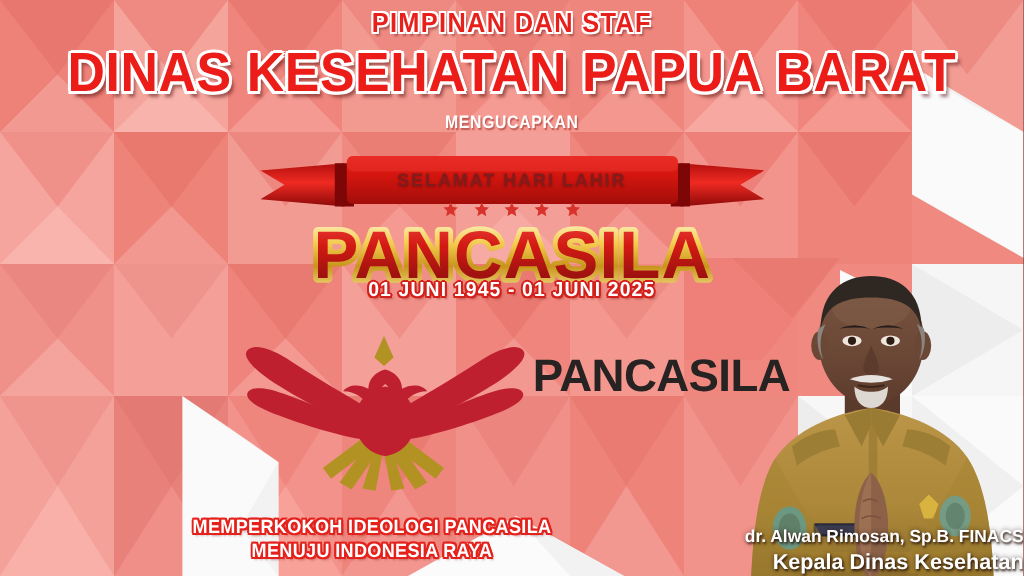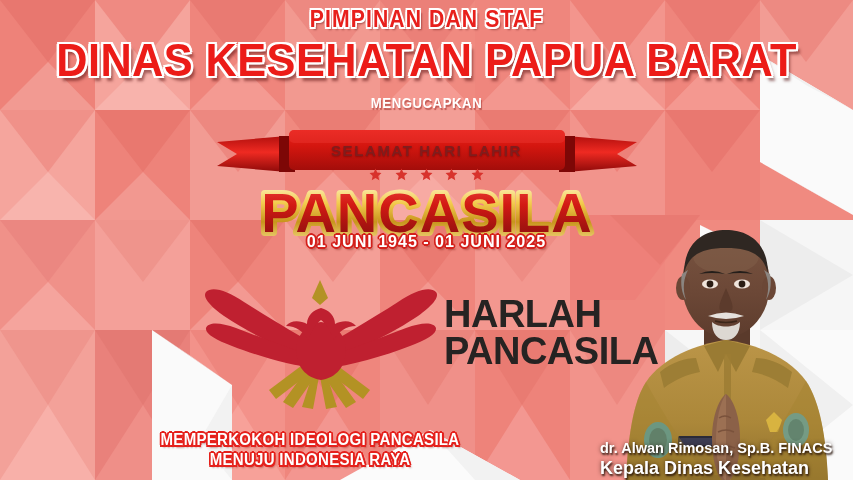--- a/index.html
+++ b/index.html
@@ -122,21 +122,21 @@
        0 -1.7px 0 #e5211c, 0 1.7px 0 #e5211c,
        2px 2.5px 2px rgba(120,20,15,.4);
   }
 
   
   #person{position:absolute;left:600px;top:222px;width:253px;height:258px;}
   #person svg{display:block;width:253px;height:258px;}
 
   
   #caption{
-    position:absolute;left:600px;top:440px;width:253px;text-align:left;
+    position:absolute;left:600px;top:440px;width:253px;text-align:right;
     color:#ffffff;font-weight:bold;line-height:1.22;
   }
   #caption .nm{font-size:14.5px;text-shadow:1px 1.5px 2px rgba(40,20,10,.85),0 0 4px rgba(40,20,10,.6);}
   #caption .role{font-size:18px;text-shadow:1px 1.5px 2px rgba(40,20,10,.85),0 0 4px rgba(40,20,10,.6);}
 </style>
 </head>
 <body>
 
 <div id="poster">
 
@@ -392,21 +392,20 @@
         <path d="M128 96 C 152 88, 184 76, 210 66 C 226 60, 238 60, 240 66 C 241 72, 230 78, 214 84 C 188 94, 154 104, 130 106 Z"></path>
 
         <path d="M125 60 C 140 62, 150 74, 150 88 C 150 104, 140 116, 125 118 C 110 116, 100 104, 100 88 C 100 74, 110 62, 125 60 Z"></path>
 
         <path d="M125 46 C 133 48, 139 54, 139 62 C 146 58, 156 58, 160 64 C 150 64, 142 70, 138 78 C 134 68, 130 62, 125 58 C 120 62, 116 68, 112 78 C 108 70, 100 64, 90 64 C 94 58, 104 58, 111 62 C 111 54, 117 48, 125 46 Z"></path>
       </g>
     </svg>
   </div>
 
   <div id="harlah">
-    <div>HARLAH</div>
     <div>PANCASILA</div>
   </div>
 
   <div id="slogan">
     <div>MEMPERKOKOH IDEOLOGI PANCASILA</div>
     <div>MENUJU INDONESIA RAYA</div>
   </div>
 
   <div id="person">
     <svg viewBox="0 0 253 258">

